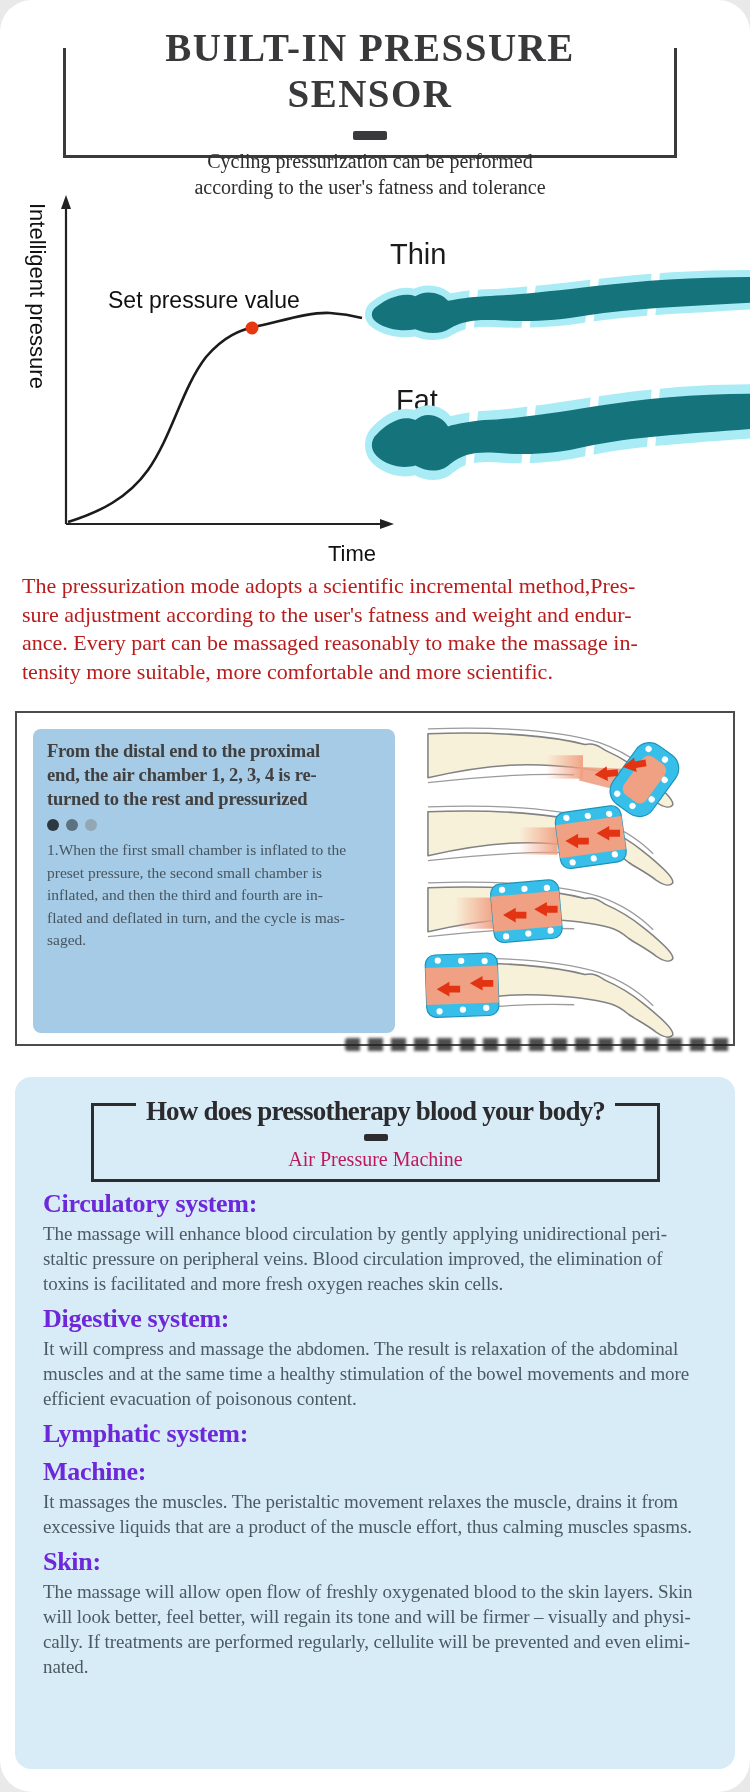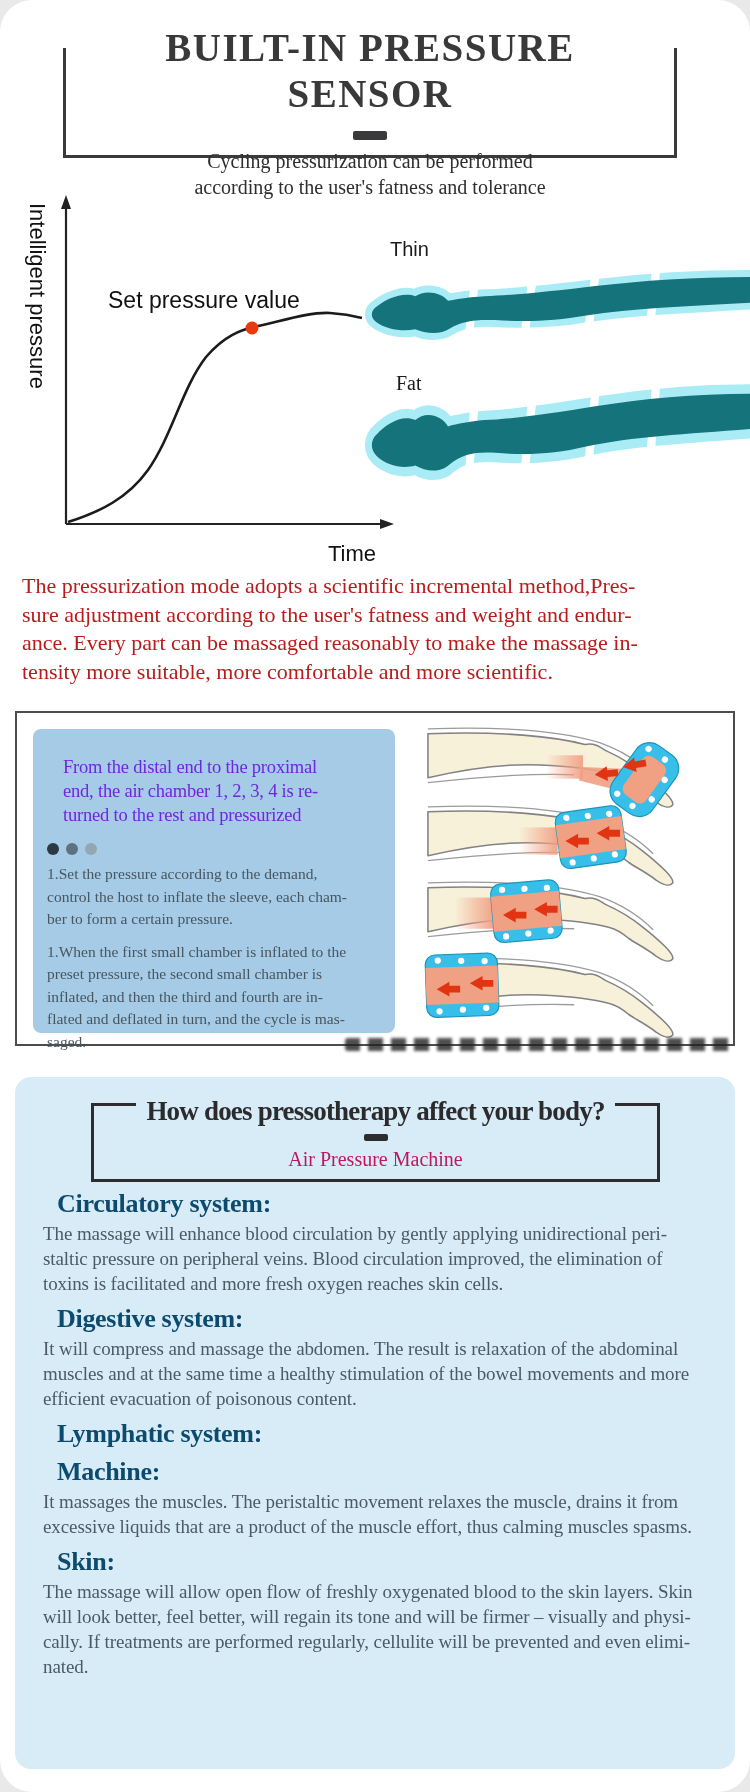--- a/index.html
+++ b/index.html
@@ -13,61 +13,61 @@
              font-size:39px;line-height:46px;font-weight:700;letter-spacing:1.5px;color:#39393b;}
   .dash{width:34px;height:9px;background:#3a3a3c;border-radius:2px;margin:14px auto 8px;}
   .hdr-sub{margin:8px;font-size:20px;line-height:26px;color:#2e2e2e;white-space:pre-line;}
 
   
   .chart{position:absolute;left:0;top:170px;width:450px;height:400px;overflow:visible;}
   .axis{stroke:#222;stroke-width:2.2;}
   .curve{fill:none;stroke:#1b1b1b;stroke-width:2.6;}
   .ann{font-family:"Liberation Sans",sans-serif;font-size:23px;fill:#111;}
   .axis-label{font-family:"Liberation Sans",sans-serif;font-size:22px;fill:#111;}
-  .leg-label{position:absolute;font-family:"Liberation Sans",sans-serif;font-size:20px;color:#1b1b1b;}
+  .leg-label{position:absolute;font-family:"Liberation Sans",sans-serif;font-size:29px;color:#1b1b1b;}
   #thin-label{left:390px;top:238px;}
-  #fat-label{left:396px;top:372px;font-family:Liberation Serif, serif;}
+  #fat-label{left:396px;top:384px;}
   .tleg{position:absolute;overflow:visible;}
   #thin-leg{left:368px;top:264px;width:382px;height:92px;}
   #fat-leg{left:368px;top:376px;width:382px;height:126px;}
   .halo{fill:#a9ecf6;stroke:#a9ecf6;stroke-width:15;stroke-linejoin:round;}
   .gap{stroke:#fff;stroke-width:9;}
   .tbody{fill:#15737b;}
 
   
   .intro{position:absolute;left:22px;top:572px;width:712px;margin:0;
          font-size:22px;line-height:28.5px;color:#b91c1c;white-space:pre-line;}
 
   
   .cbox{position:absolute;left:15px;top:711px;width:720px;height:335px;background:#fff;
         border:2px solid #4c4c4c;box-sizing:border-box;}
   .cpanel{position:absolute;left:16px;top:16px;width:362px;height:304px;background:#a6cbe6;
           border-radius:8px;padding:10px 14px 8px;box-sizing:border-box;}
-  .cpanel h3{margin:16px;font-size:18.5px;line-height:24px;font-weight:400;color:#6d28d9;
+  .cpanel h3{margin:0;font-size:18.5px;line-height:24px;font-weight:700;color:#404040;
              letter-spacing:-0.2px;white-space:pre-line;}
   .cdots{display:flex;gap:7px;margin:8px 0;}
   .cdot{width:12px;height:12px;border-radius:50%;}
   .cpanel p{margin:0 0 10px;font-size:15.5px;line-height:22.5px;color:#47555f;white-space:pre-line;}
   .bleg{position:absolute;left:370px;width:345px;height:78px;overflow:visible;}
   #bleg1{top:726px;} #bleg2{top:804px;} #bleg3{top:880px;} #bleg4{top:956px;}
   .wm{position:absolute;left:345px;top:1038px;width:390px;height:13px;border-radius:3px;
       background:repeating-linear-gradient(90deg,#222 0 15px,rgba(0,0,0,0) 15px 23px);
       filter:blur(1.6px);opacity:.8;}
 
   
   .bpanel{position:absolute;left:15px;top:1077px;width:720px;height:692px;
           background:#d8ecf7;border-radius:16px;}
   .frame2{position:absolute;left:76px;top:26px;width:569px;height:79px;
           border:3px solid #2d2d30;box-sizing:border-box;text-align:center;}
   .frame2 h2{display:inline-block;margin:-17px 0 0;padding:0 10px;background:#d8ecf7;
              font-size:27px;line-height:30px;font-weight:700;letter-spacing:-0.8px;color:#2b2b2e;}
   .dash-sm{width:24px;height:7px;background:#2d2d30;border-radius:2px;margin:8px auto 6px;}
   .b-sub{margin:7px;font-size:20px;color:#be185d;}
   .sections{position:absolute;left:28px;top:112px;width:682px;}
-  .sections h4{margin:8px 14px 2px;font-size:26px;font-weight:700;color:#0c4a6e;letter-spacing:-0.3px;}
+  .sections h4{margin:8px 0 2px;font-size:26px;font-weight:700;color:#6d28d9;letter-spacing:-0.3px;}
   .sections h4:first-child{margin-top:0;}
   .sections p{margin:0;font-size:19px;line-height:25px;color:#4c5a64;
               letter-spacing:-0.1px;white-space:pre-line;}
 </style>
 </head>
 <body>
 
 <div id="canvas">
 
   <svg width="0" height="0" style="position:absolute">
@@ -134,23 +134,20 @@
   <section class="cbox">
     <div class="cpanel">
       <h3>From the distal end to the proximal
 end, the air chamber 1, 2, 3, 4 is re-
 turned to the rest and pressurized</h3>
       <div class="cdots">
         <span class="cdot" id="cdot1" style="background: rgb(45, 57, 66);"></span>
         <span class="cdot" id="cdot2" style="background: rgb(93, 114, 128);"></span>
         <span class="cdot" id="cdot3" style="background: rgb(147, 167, 178);"></span>
       </div>
-      <p>1.Set the pressure according to the demand,
-control the host to inflate the sleeve, each cham-
-ber to form a certain pressure.</p>
       <p>1.When the first small chamber is inflated to the
 preset pressure, the second small chamber is
 inflated, and then the third and fourth are in-
 flated and deflated in turn, and the cycle is mas-
 saged.</p>
     </div>
   </section>
 
   <svg class="bleg" id="bleg1" viewBox="0 0 345 80">
     <use href="#creamLeg"></use>
@@ -217,21 +214,21 @@
         <circle cx="24" cy="24" r="3.2" fill="#fff"></circle>
     </g>
     <use href="#redArrowL" transform="translate(64,34)"></use>
     <use href="#redArrowL" transform="translate(98,28)"></use>
   </svg>
 
   <div class="wm"></div>
 
   <section class="bpanel">
     <div class="frame2">
-      <h2>How does pressotherapy affect your body?</h2>
+      <h2>How does pressotherapy blood your body?</h2>
       <div class="dash-sm"></div>
       <p class="b-sub">Air Pressure Machine</p>
     </div>
     <div class="sections">
       <h4>Circulatory system:</h4>
       <p>The massage will enhance blood circulation by gently applying unidirectional peri-
 staltic pressure on peripheral veins. Blood circulation improved, the elimination of
 toxins is facilitated and more fresh oxygen reaches skin cells.</p>
       <h4>Digestive system:</h4>
       <p>It will compress and massage the abdomen. The result is relaxation of the abdominal

